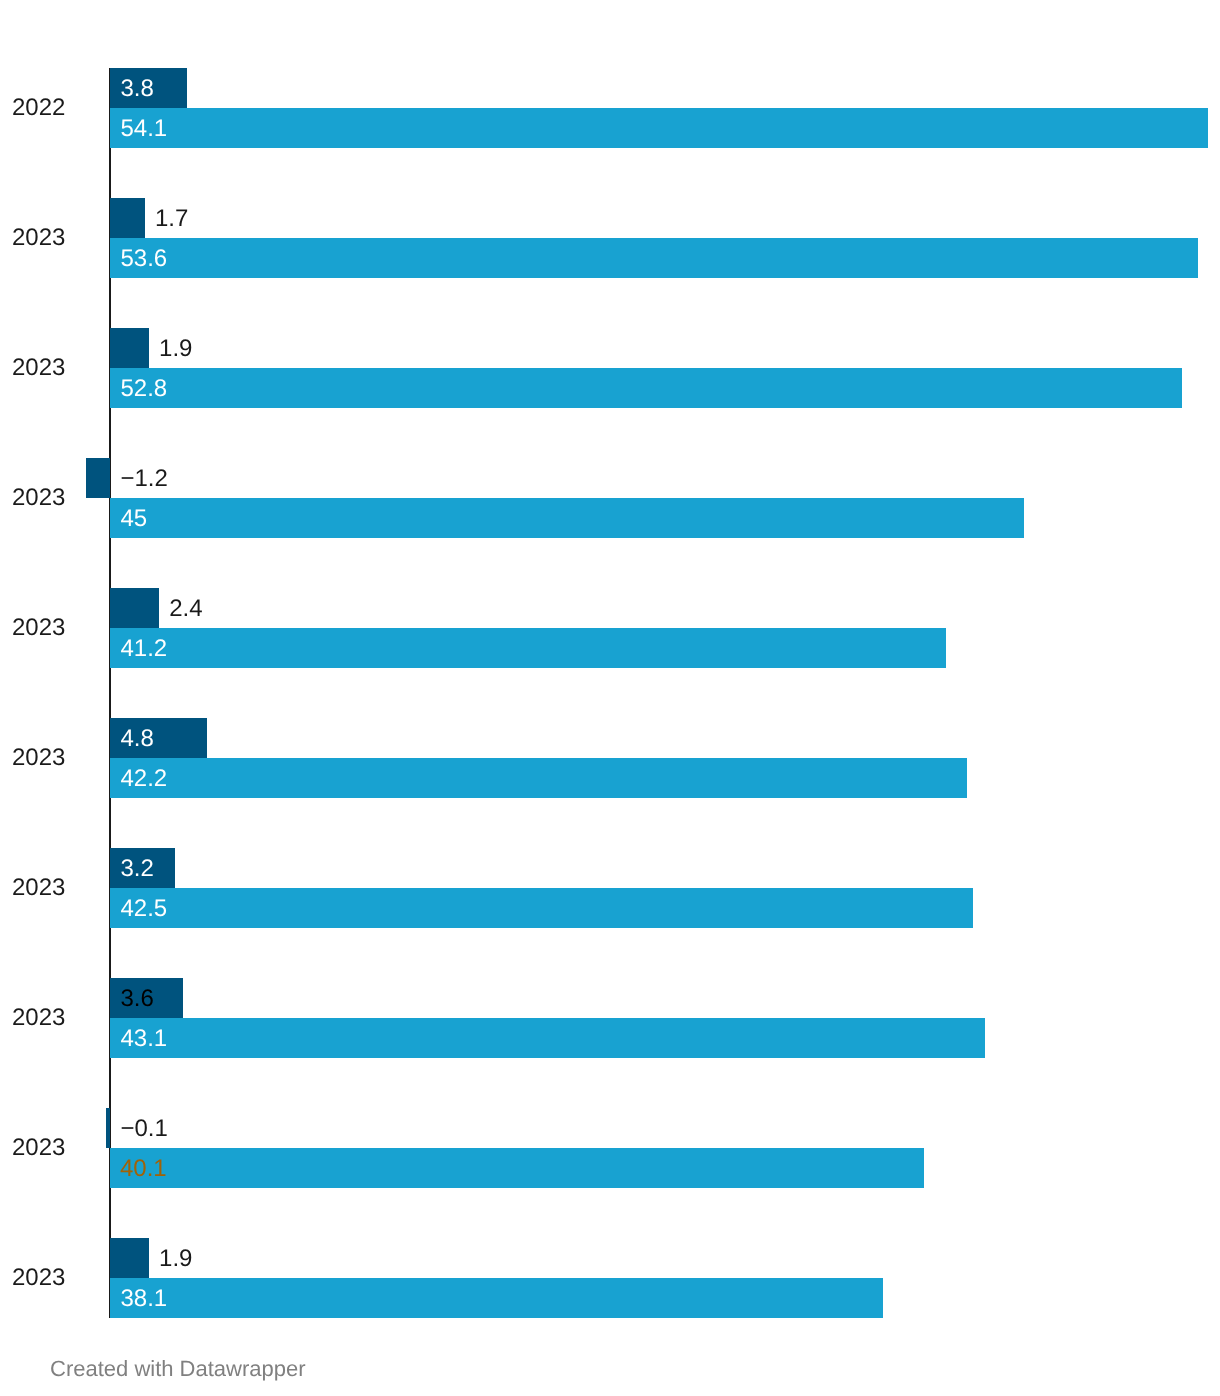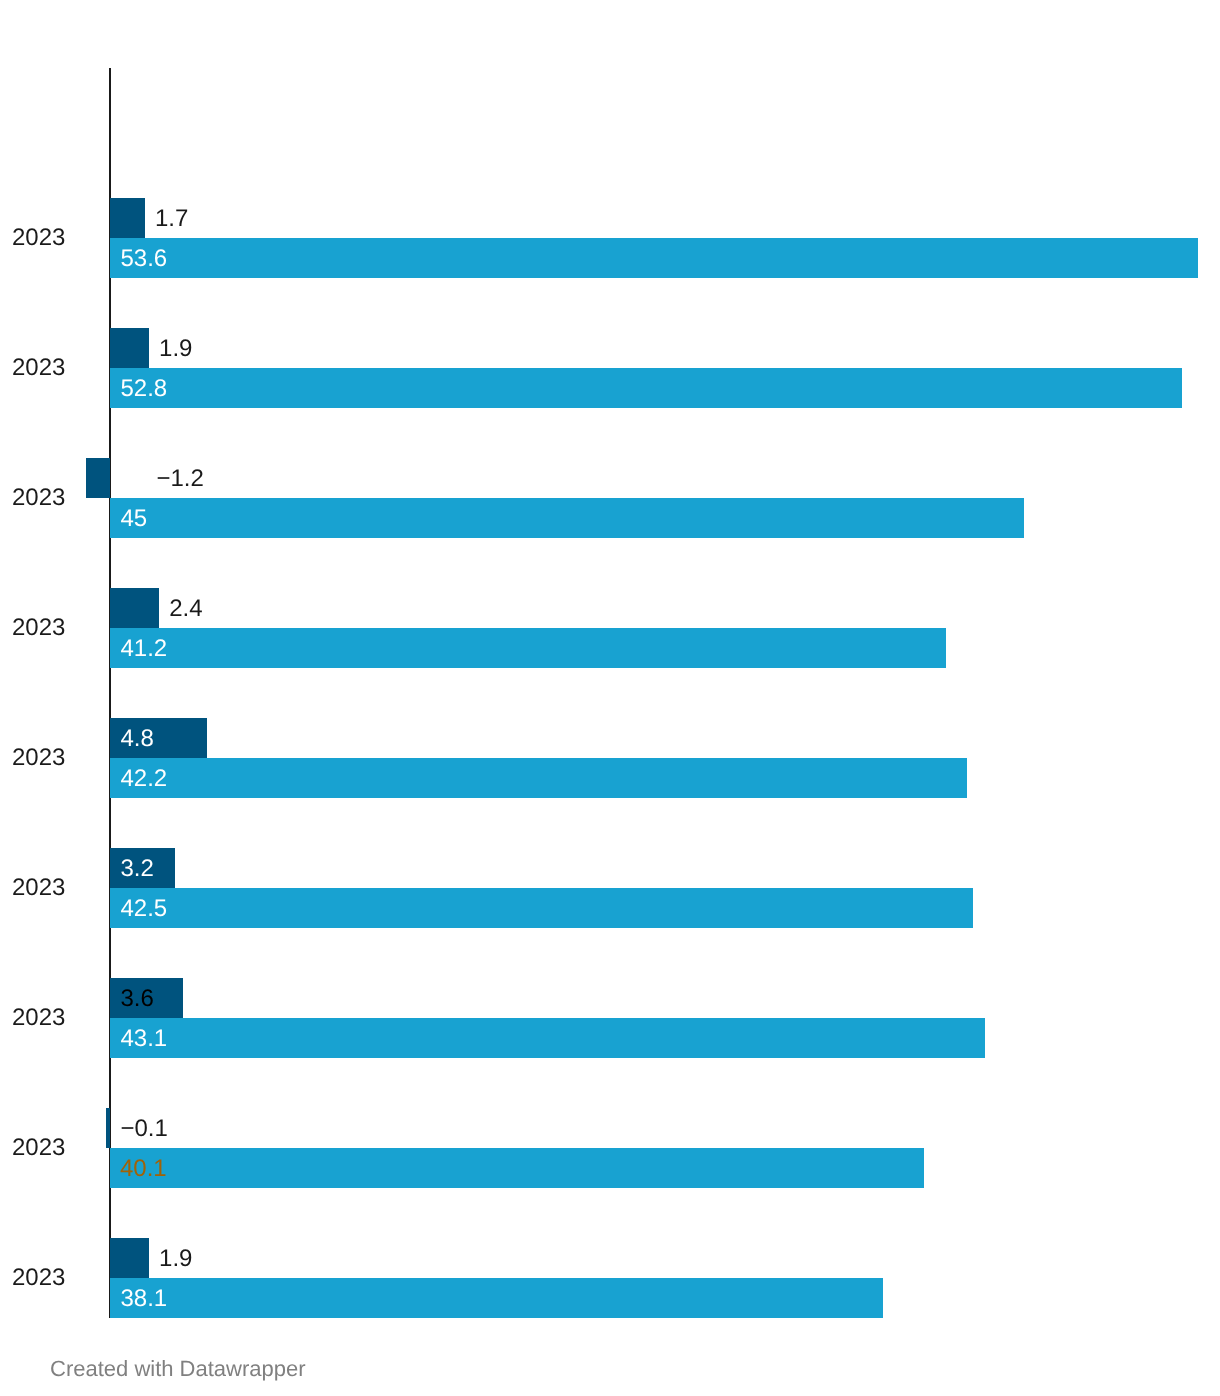--- a/index.html
+++ b/index.html
@@ -40,38 +40,45 @@
           color:#808080;white-space:nowrap;margin-left:40px;}
 </style>
 </head>
 <body>
 
 <div class="chart" style="background: rgb(255, 255, 255);">
 
 
   <div class="plot">
   <div class="zeroline" style="background: rgb(26, 26, 26); left: 109px; top: 68px; height: 1249.82px;"></div>
+  <div class="group" style="top: 68px;">
+    <div class="ylabel" style="color: rgb(26, 26, 26); top: 27.8px;">2022</div>
+    <div class="bar bar-mom" style="left: 110px; width: 77.14px; background: rgb(0, 83, 126);"></div>
+    <span class="vlabel vlabel-mom inside" style="color: rgb(255, 255, 255); top: 9.3px; left: 120.5px;">3.8</span>
+    <div class="bar bar-yoy" style="left: 110px; width: 1098.23px; background: rgb(24, 162, 209);"></div>
+    <span class="vlabel vlabel-yoy inside" style="color: rgb(255, 255, 255); top: 49.3px; left: 120.5px;">54.1</span>
+  </div>
   <div class="group" style="top: 197.98px;">
     <div class="ylabel" style="color: rgb(26, 26, 26); top: 27.8px;">2023</div>
     <div class="bar bar-mom" style="left: 110px; width: 34.51px; background: rgb(0, 83, 126);"></div>
     <span class="vlabel vlabel-mom outside" style="color: rgb(26, 26, 26); top: 9.3px; left: 155.01px;">1.7</span>
     <div class="bar bar-yoy" style="left: 110px; width: 1088.08px; background: rgb(24, 162, 209);"></div>
     <span class="vlabel vlabel-yoy inside" style="color: rgb(255, 255, 255); top: 49.3px; left: 120.5px;">53.6</span>
   </div>
   <div class="group" style="top: 327.96px;">
     <div class="ylabel" style="color: rgb(26, 26, 26); top: 27.8px;">2023</div>
     <div class="bar bar-mom" style="left: 110px; width: 38.57px; background: rgb(0, 83, 126);"></div>
     <span class="vlabel vlabel-mom outside" style="color: rgb(26, 26, 26); top: 9.3px; left: 159.07px;">1.9</span>
     <div class="bar bar-yoy" style="left: 110px; width: 1071.84px; background: rgb(24, 162, 209);"></div>
     <span class="vlabel vlabel-yoy inside" style="color: rgb(255, 255, 255); top: 49.3px; left: 120.5px;">52.8</span>
   </div>
   <div class="group" style="top: 457.94px;">
     <div class="ylabel" style="color: rgb(26, 26, 26); top: 27.8px;">2023</div>
     <div class="bar bar-mom" style="left: 85.64px; width: 24.36px; background: rgb(0, 83, 126);"></div>
-    <span class="vlabel vlabel-mom outside" style="color: rgb(26, 26, 26); top: 9.3px; left: 120.5px; margin-left: 36px;">−1.2</span>
+    <span class="vlabel vlabel-mom outside" style="color: rgb(26, 26, 26); top: 9.3px; left: 120.5px;">−1.2</span>
     <div class="bar bar-yoy" style="left: 110px; width: 913.5px; background: rgb(24, 162, 209);"></div>
     <span class="vlabel vlabel-yoy inside" style="color: rgb(255, 255, 255); top: 49.3px; left: 120.5px;">45</span>
   </div>
   <div class="group" style="top: 587.92px;">
     <div class="ylabel" style="color: rgb(26, 26, 26); top: 27.8px;">2023</div>
     <div class="bar bar-mom" style="left: 110px; width: 48.72px; background: rgb(0, 83, 126);"></div>
     <span class="vlabel vlabel-mom outside" style="color: rgb(26, 26, 26); top: 9.3px; left: 169.22px;">2.4</span>
     <div class="bar bar-yoy" style="left: 110px; width: 836.36px; background: rgb(24, 162, 209);"></div>
     <span class="vlabel vlabel-yoy inside" style="color: rgb(255, 255, 255); top: 49.3px; left: 120.5px;">41.2</span>
   </div>

